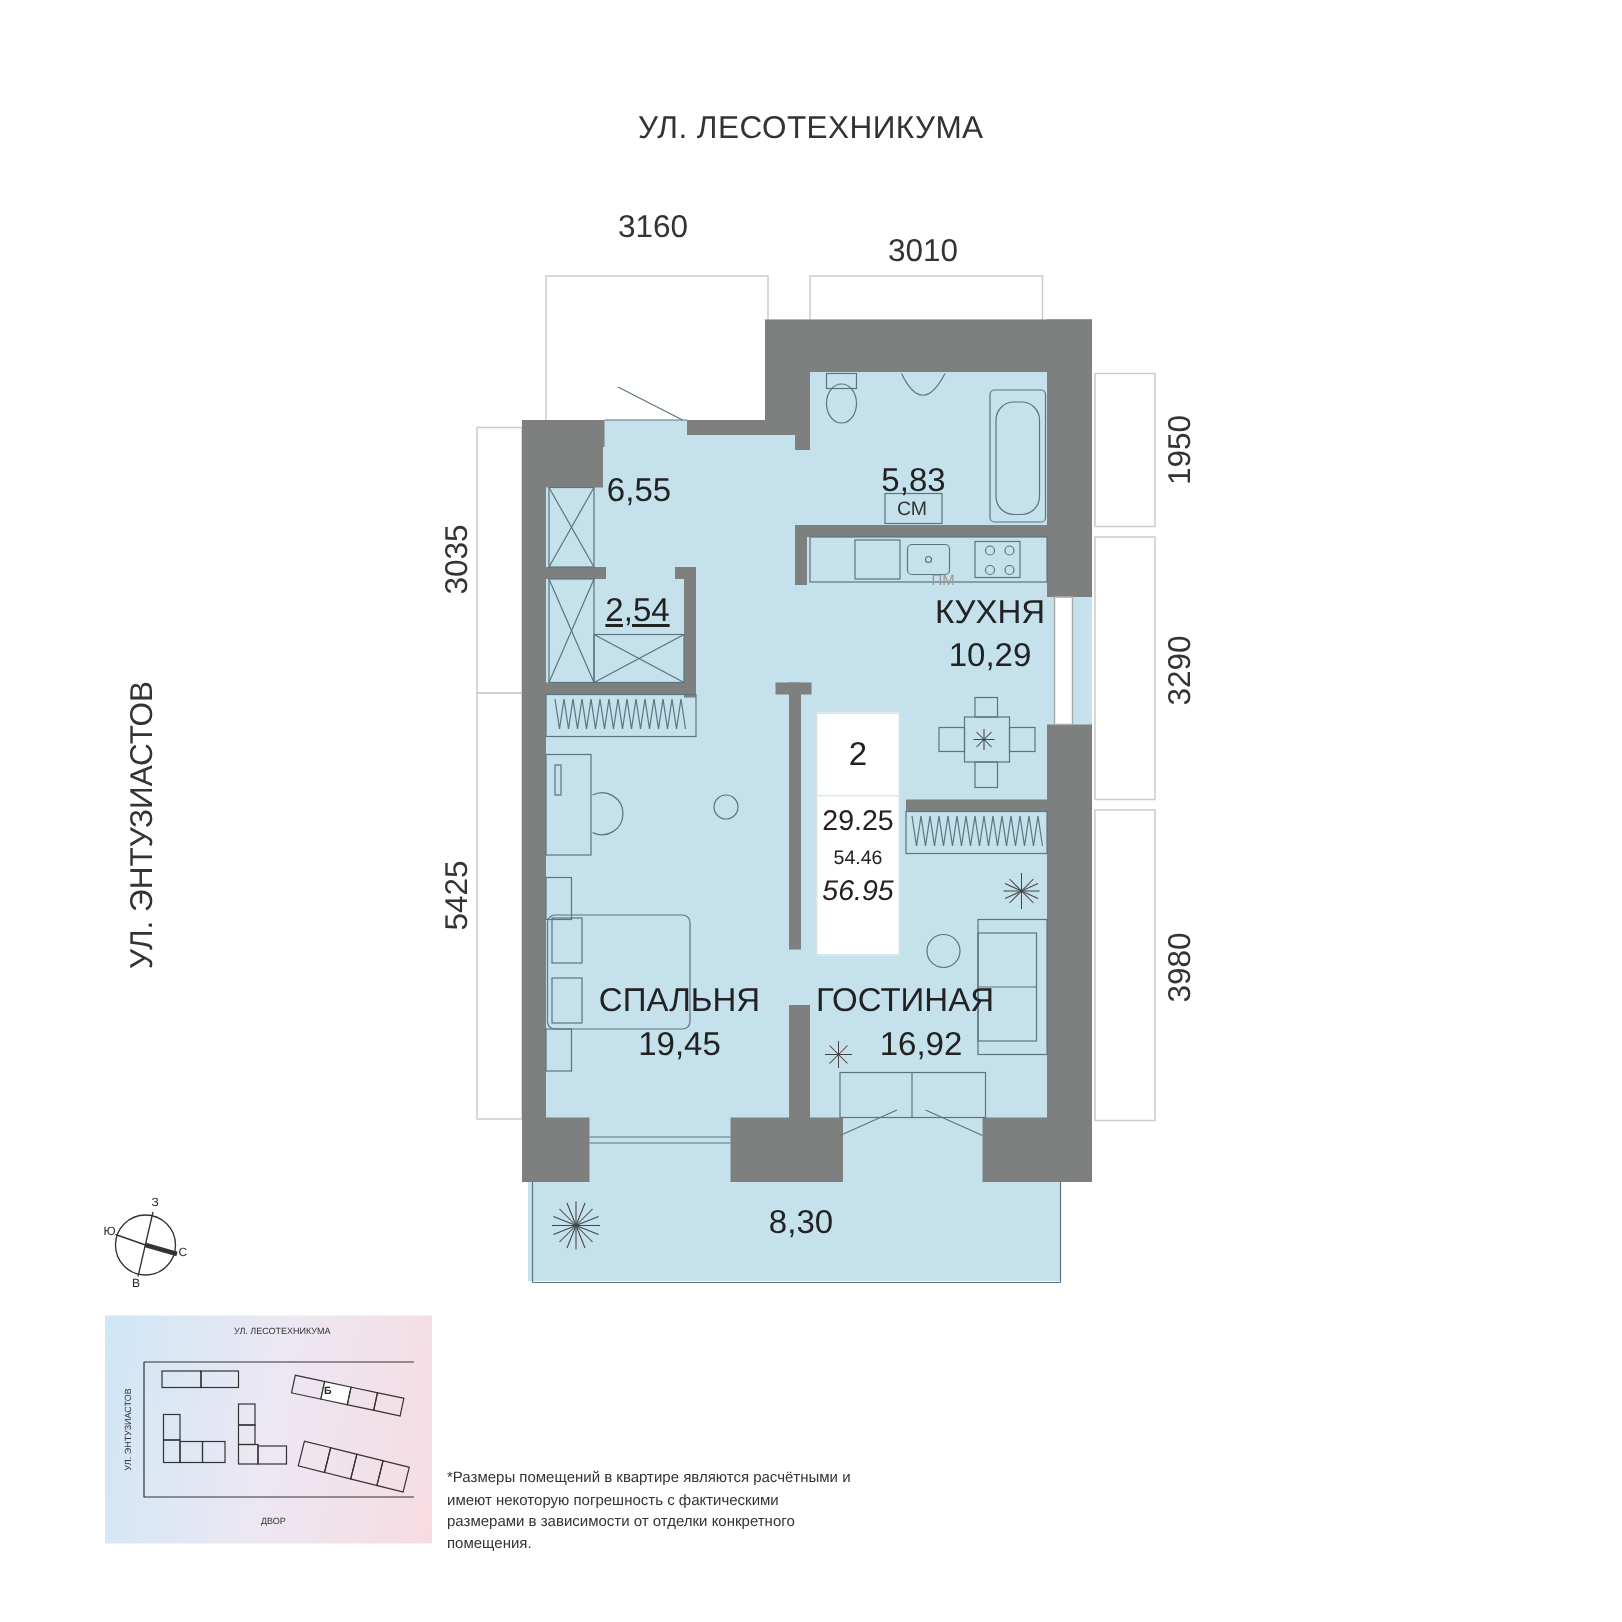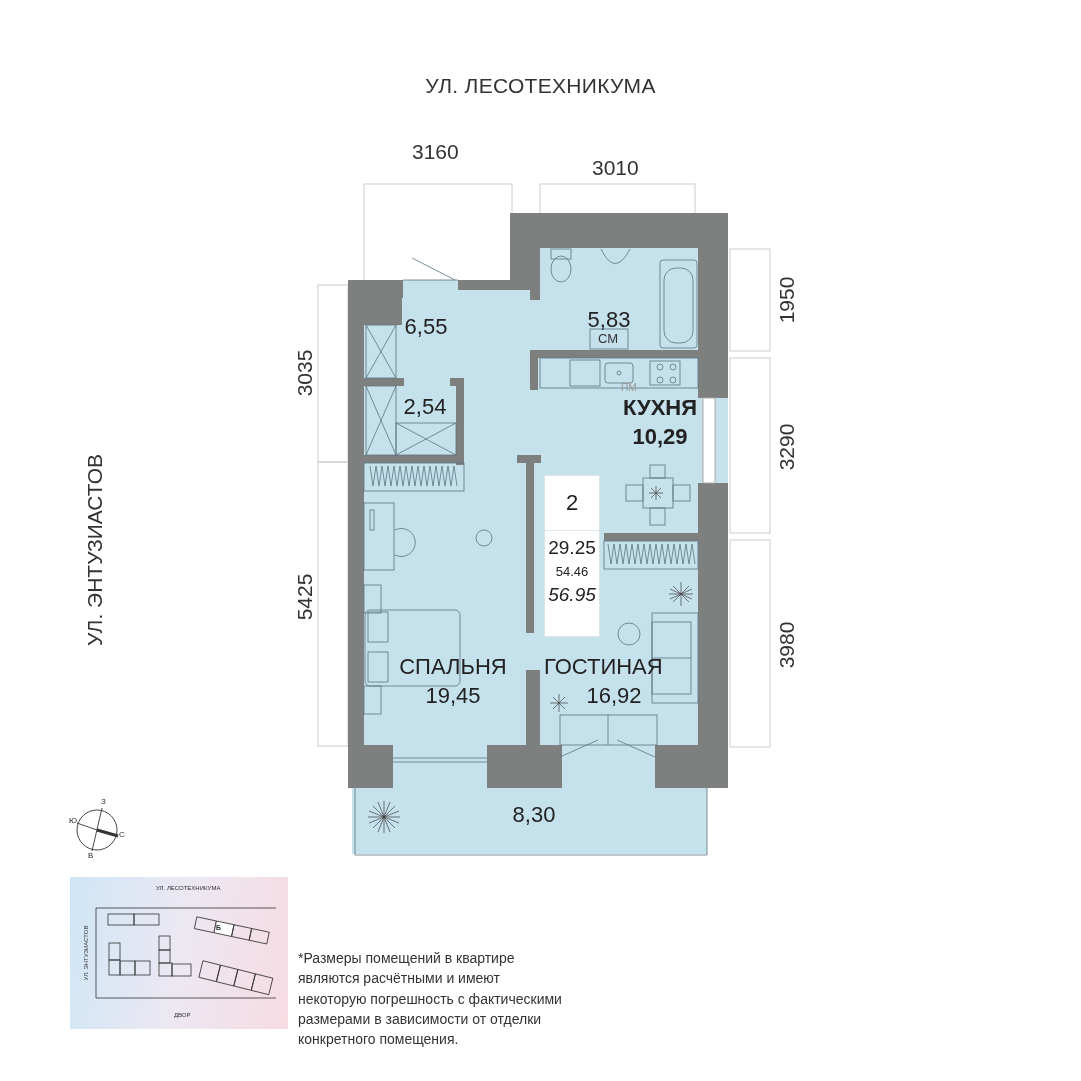--- a/index.html
+++ b/index.html
@@ -6,21 +6,21 @@
   body { width:1081px; height:1081px; position:relative; overflow:hidden;
          font-family: "Liberation Sans", "DejaVu Sans", sans-serif; color:#2a2a2a; }
   .abs { position:absolute; }
   .street-top { left:0; width:1081px; top:74px; text-align:center; font-size:21px; letter-spacing:0.3px; color:#333; }
   .street-left { left:95px; top:550px; transform:translate(-50%,-50%) rotate(-90deg); font-size:21px; white-space:nowrap; color:#333; }
   .dim { font-size:21px; color:#333; }
   .dim-v { transform:translate(-50%,-50%) rotate(-90deg); white-space:nowrap; }
   .room-label { font-size:22px; color:#222; text-align:center; line-height:1.3; }
   .info-box { background:#ffffff; border:1px solid #d8e4e8; }
   .info-num { font-size:22px; color:#222; text-align:center; }
-  .note { left:298px; top:948px; width:270px; font-size:14px; line-height:1.45; color:#333; }
+  .note { left:298px; top:979px; width:270px; font-size:10px; line-height:1.45; color:#333; }
   .minimap { left:70px; top:877px; width:218px; height:152px;
              background:linear-gradient(100deg, #cfe6f6 0%, #ece8f2 50%, #f7dbe2 100%); }
   .mm-text { font-size:6px; color:#333; white-space:nowrap; }
   svg { position:absolute; left:0; top:0; }
 </style>
 </head>
 <body>
 
 <div class="abs street-top">УЛ. ЛЕСОТЕХНИКУМА</div>
 <div class="abs street-left">УЛ. ЭНТУЗИАСТОВ</div>
@@ -199,29 +199,29 @@
 <div class="abs dim" style="left:592px;top:156px;">3010</div>
 <div class="abs dim dim-v" style="left:305px;top:373px;">3035</div>
 <div class="abs dim dim-v" style="left:305px;top:597px;">5425</div>
 <div class="abs dim dim-v" style="left:787px;top:300px;">1950</div>
 <div class="abs dim dim-v" style="left:787px;top:447px;">3290</div>
 <div class="abs dim dim-v" style="left:787px;top:645px;">3980</div>
 
 <div class="abs room-label" style="left:400px;top:313px;width:52px;">
   <div>6,55</div>
 </div>
-<div class="abs room-label" style="left:399px;top:393px;width:52px;">
+<div class="abs room-label" style="left:399px;top:393px;width:52px;text-decoration:underline;">
   <div>2,54</div>
 </div>
 <div class="abs room-label" style="left:580px;top:306px;width:58px;">
   <div>5,83</div>
 </div>
 <div class="abs" style="left:598px;top:331px;font-size:13px;color:#333;">СМ</div>
 <div class="abs" style="left:577px;top:382px;font-size:10px;color:#999;margin-left:44px;">ПМ</div>
-<div class="abs room-label" style="left:610px;top:394px;width:100px;font-weight:bold;">
+<div class="abs room-label" style="left:610px;top:394px;width:100px;">
   <div>КУХНЯ</div>
   <div>10,29</div>
 </div>
 <div class="abs room-label" style="left:398px;top:653px;width:110px;">
   <div>СПАЛЬНЯ</div>
   <div>19,45</div>
 </div>
 <div class="abs room-label" style="left:544px;top:653px;width:112px;">
   <div>ГОСТИНАЯ</div>
   <div style="padding-left:28px;">16,92</div>

